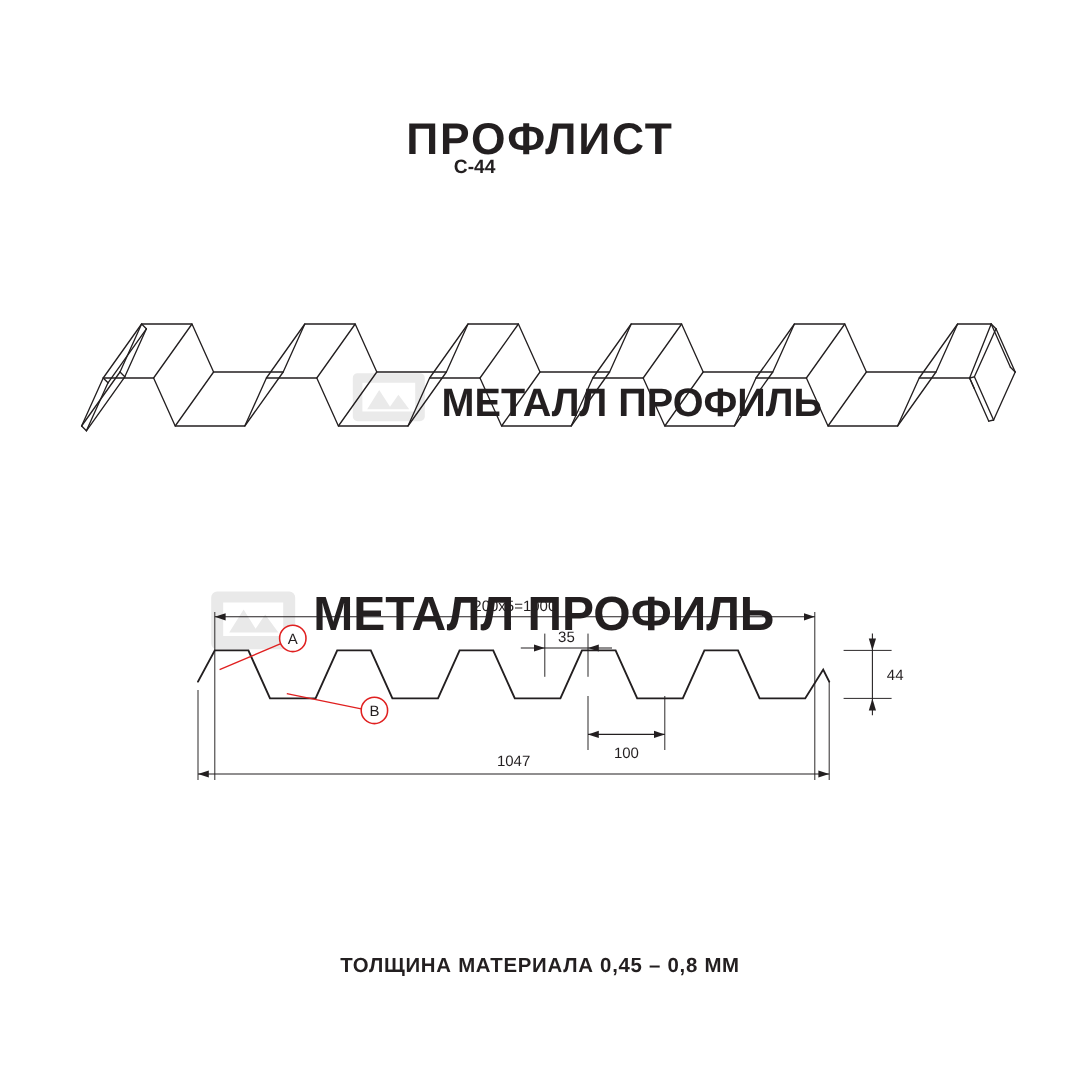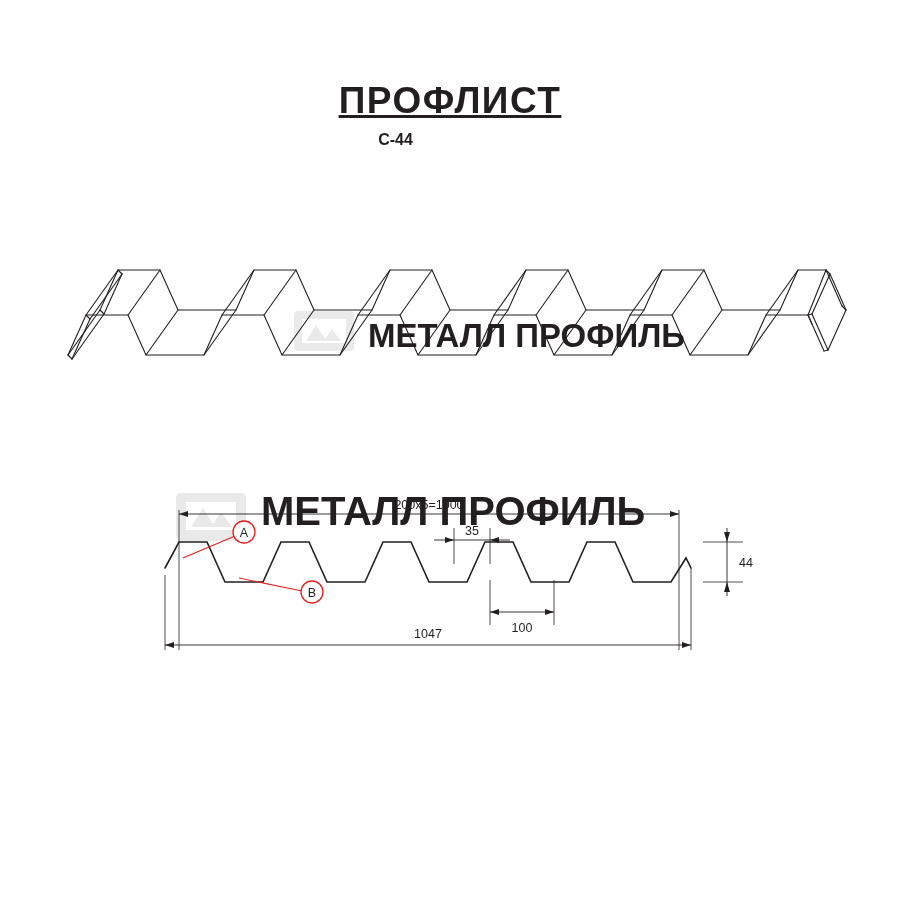--- a/index.html
+++ b/index.html
@@ -14,29 +14,28 @@
     color: #231f20;
     position: relative;
     overflow: hidden;
   }
   .page {
     position: absolute;
     inset: 0;
   }
   .title {
     position: absolute;
-    top: 80px;
+    top: 95px;
     left: 0;
     width: 900px;
     text-align: center;
     font-size: 37px;
     font-weight: bold;
     letter-spacing: 1.5px;
     color: #231f20;
-    text-decoration: underline;
   }
   .subtitle {
     position: absolute;
     top: 131px;
     left: 0;
     width: 791px;
     text-align: center;
     font-size: 16px;
     font-weight: bold;
     color: #231f20;
@@ -304,14 +303,15 @@
         <line x1="159" y1="111" x2="96" y2="98"></line>
       </g>
       <g>
         <circle cx="169" cy="112" r="11" fill="#ffffff" stroke="#e02020" stroke-width="1.3"></circle>
         <text x="169" y="117" font-size="12.5" text-anchor="middle" fill="#e02020">B</text>
       </g>
 
     </svg>
   </div>
 
+  <div class="footer">ТОЛЩИНА МАТЕРИАЛА 0,45 – 0,8 ММ</div>
 
 </div>
 
 </body></html>

